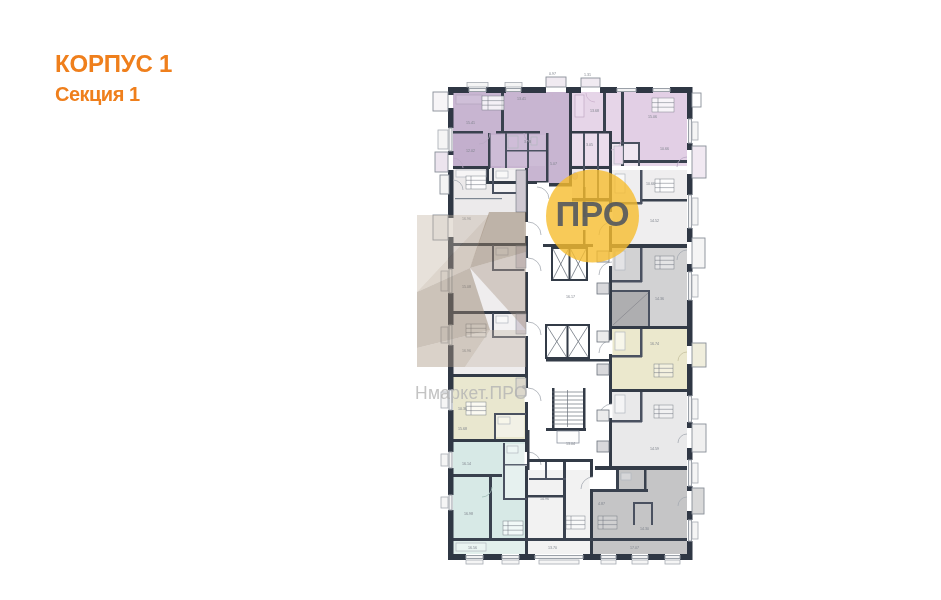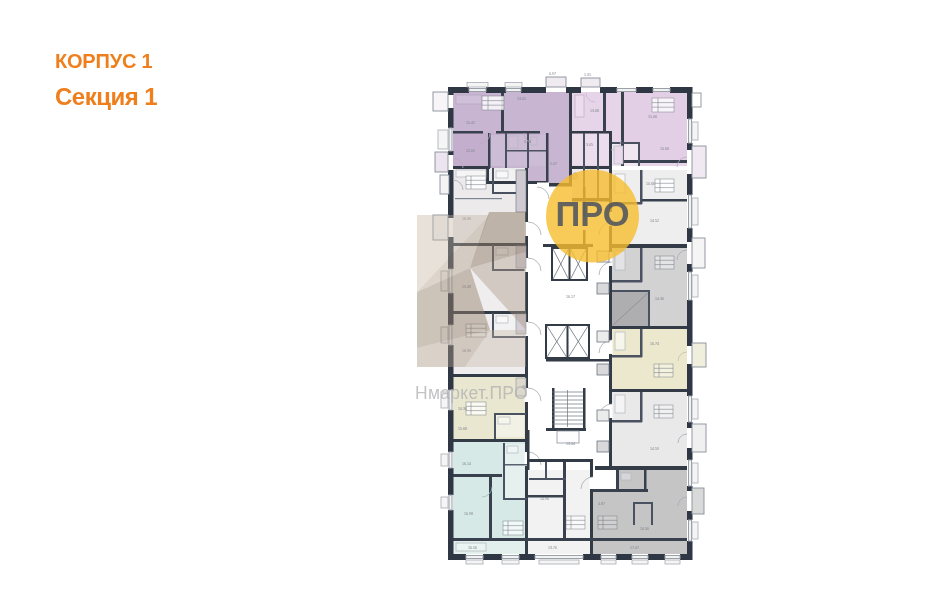--- a/index.html
+++ b/index.html
@@ -1,19 +1,19 @@
 <!DOCTYPE html>
 <html><head>
 <meta charset="utf-8">
 <style>
   html,body{margin:0;padding:0;background:#ffffff;}
   #canvas{position:relative;width:941px;height:600px;background:#ffffff;overflow:hidden;
           font-family:"Liberation Sans", sans-serif;}
-  .h1{position:absolute;left:55px;top:50px;font-size:20px;font-weight:700;color:#ef7f1c;letter-spacing:-0.2px;}
-  .h2{position:absolute;left:55px;top:83px;font-size:24px;font-weight:700;color:#ef7f1c;letter-spacing:-0.5px;}
+  .h1{position:absolute;left:55px;top:50px;font-size:24px;font-weight:700;color:#ef7f1c;letter-spacing:-0.2px;}
+  .h2{position:absolute;left:55px;top:83px;font-size:20px;font-weight:700;color:#ef7f1c;letter-spacing:-0.5px;}
   .h3{position:absolute;left:55px;top:110px;font-size:18px;font-weight:700;color:#111111;letter-spacing:-0.1px;}
 </style>
 </head>
 <body>
 <div id="canvas">
 
   <div class="h1">КОРПУС 1</div>
 
   <div class="h2">Секция 1</div>
 

